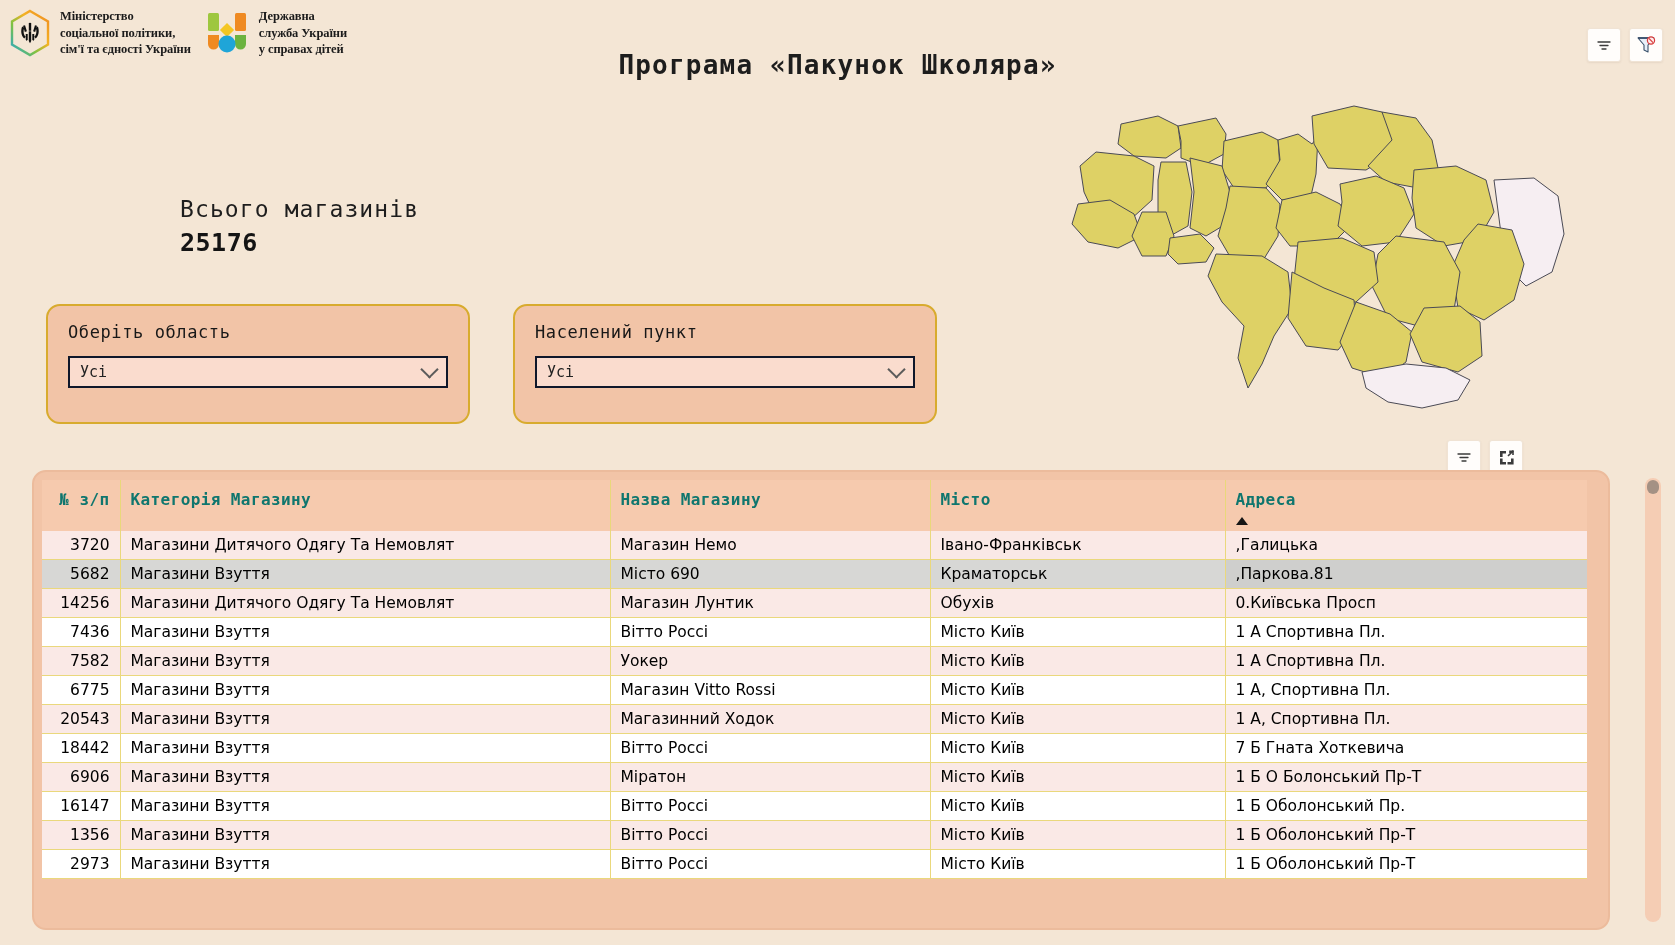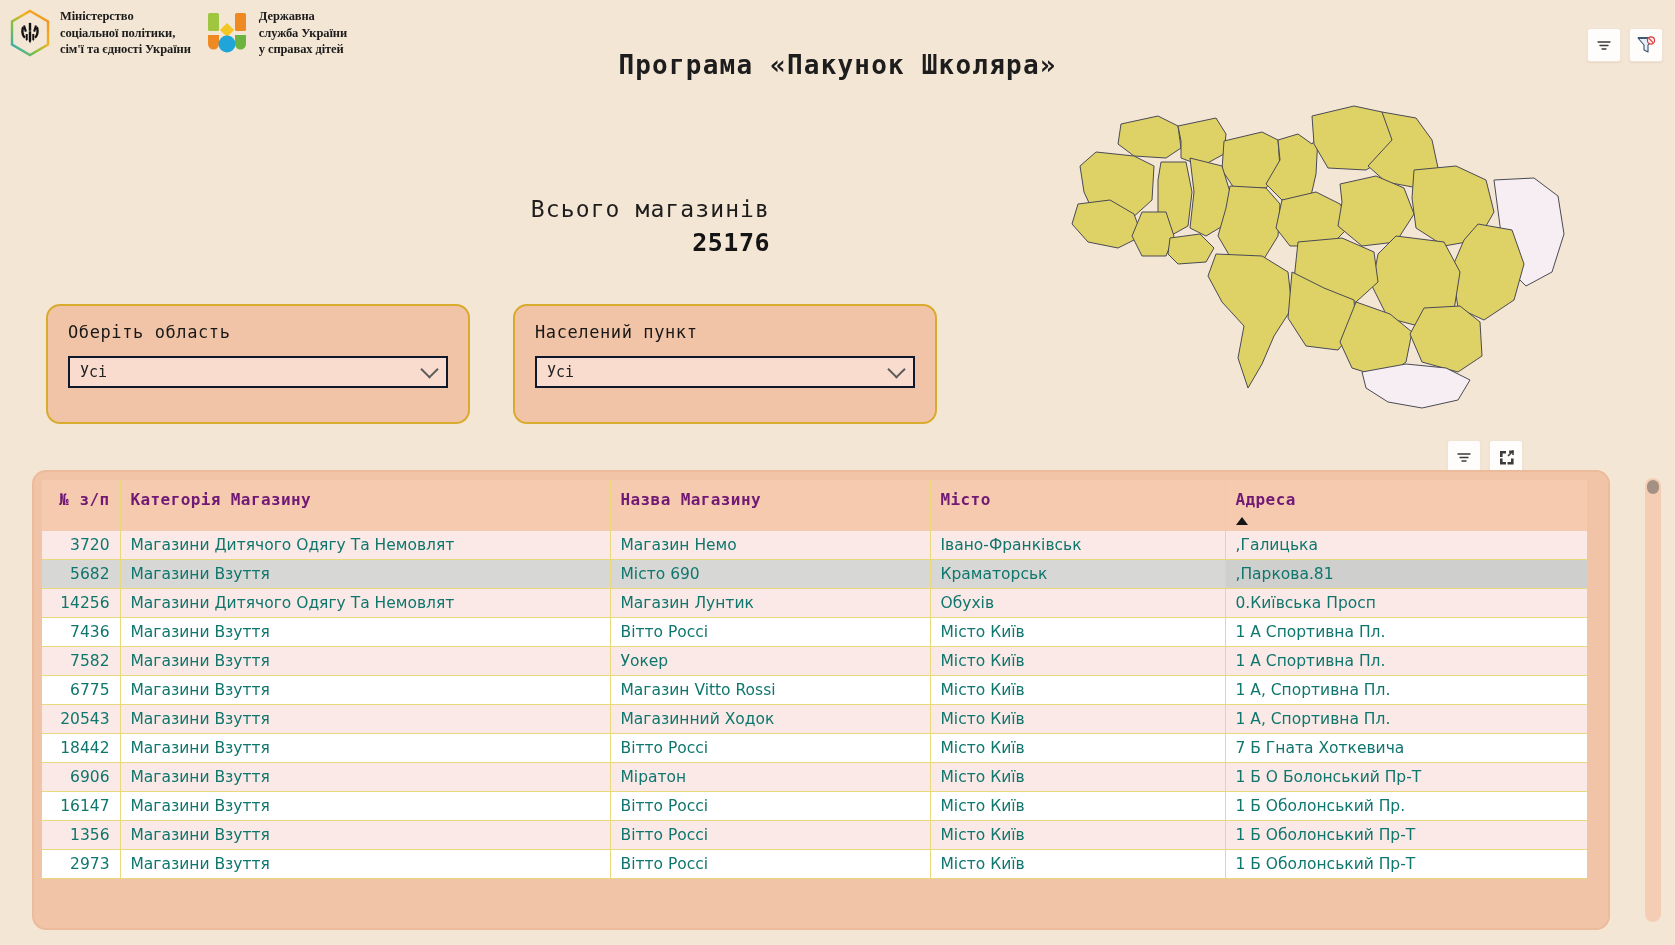--- a/index.html
+++ b/index.html
@@ -48,21 +48,21 @@
     background: #fffdfb;
     border: 1px solid #f0e3d4;
     border-radius: 3px;
     display: flex; align-items: center; justify-content: center;
     box-shadow: 0 1px 2px rgba(120,90,60,.10);
   }
   .top-icons { position: absolute; right: 12px; top: 28px; display: flex; gap: 8px; }
   .table-icons { position: absolute; right: 152px; top: 440px; display: flex; gap: 8px; }
 
   
-  .kpi { position: absolute; left: 190px; top: 196px; width: 580px; text-align: right; }
+  .kpi { position: absolute; left: 180px; top: 196px; width: 580px; text-align: left; }
   .kpi-label { font-size: 23px; color: #1d1d1d; letter-spacing: 1.1px; }
   .kpi-value { font-size: 25px; font-weight: bold; color: #141414; margin-top: 6px; letter-spacing: .5px; }
 
   
   .slicer {
     position: absolute;
     background: #f2c4a7;
     border: 2px solid #d8ab2e;
     border-radius: 14px;
     padding: 16px 20px;
@@ -103,40 +103,40 @@
     border-radius: 14px;
     padding: 8px 8px 0 8px;
     overflow: hidden;
   }
   table { border-collapse: collapse; width: 1545px; table-layout: fixed; }
   thead th {
     background: #f6caae;
     text-align: left;
     font-size: 16px;
     font-weight: bold;
-    color: #701a75;
+    color: #0f766e;
     padding: 10px 10px 22px 10px;
     border-right: 1px solid #e9d87a;
     vertical-align: top;
     position: relative;
     letter-spacing: .4px;
   }
   thead th.num { text-align: right; }
   thead th:last-child { border-right: none; }
   .sort-caret {
     position: absolute; left: 10px; bottom: 6px;
     width: 0; height: 0;
     border-left: 6px solid transparent;
     border-right: 6px solid transparent;
     border-bottom: 8px solid #161616;
   }
   tbody td {
     font-family: "DejaVu Sans", "Liberation Sans", sans-serif;
     font-size: 15.5px;
-    color: #0f766e;
+    color: #000000;
     padding: 5px 10px;
     border-right: 1px solid #ead87c;
     border-bottom: 1px solid #ead87c;
     white-space: nowrap;
     overflow: hidden;
     text-overflow: ellipsis;
   }
   tbody td:last-child { border-right: none; }
   tbody td.num { text-align: right; }
   tbody tr.odd  td { background: #fae9e6; }

